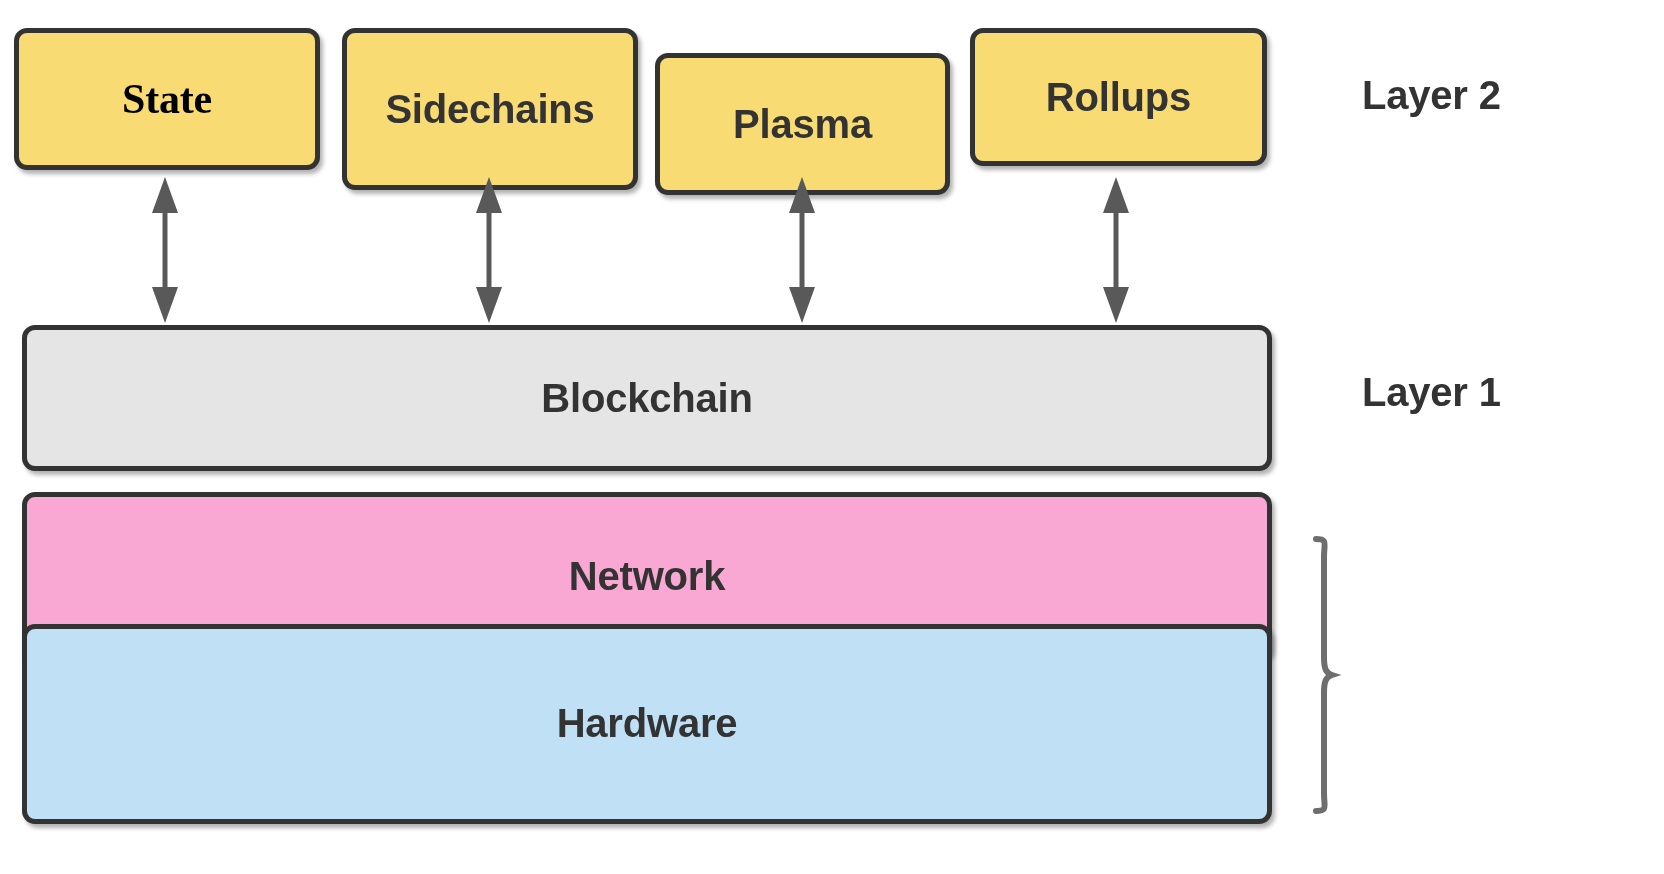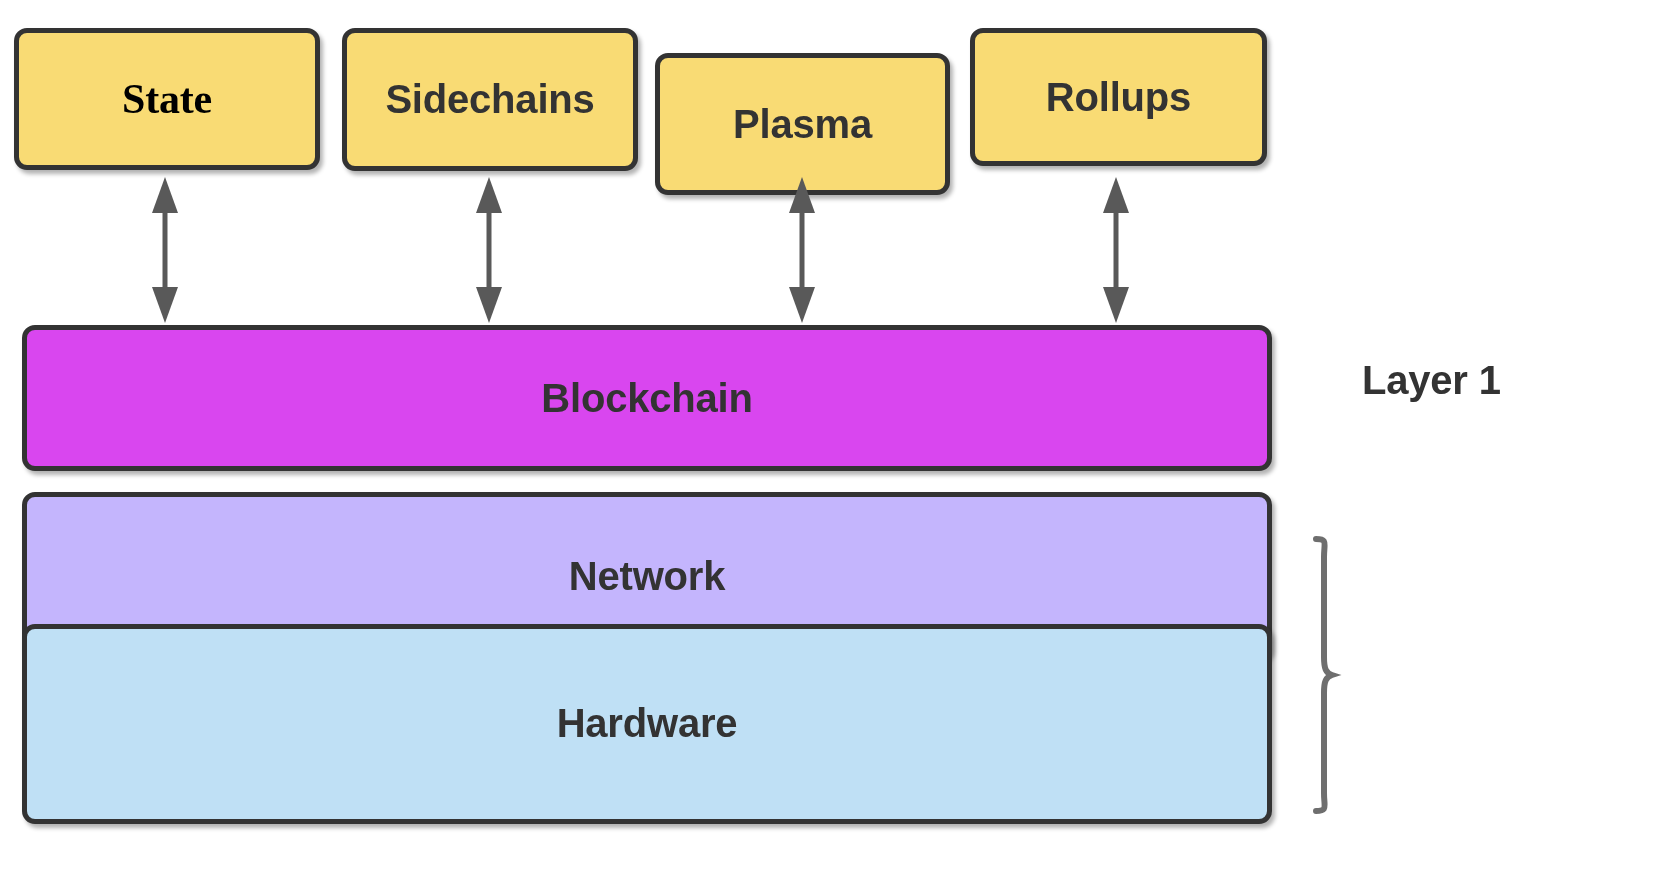--- a/index.html
+++ b/index.html
@@ -35,21 +35,21 @@
   }
 
   
   .l2 {
     background: #f9db74;
     font-size: 40px;
     line-height: 1.06;
     letter-spacing: -0.2px;
   }
   .l2-box1 { left: 14px;  top: 28px; width: 306px; height: 142px; }
-  .l2-box2 { left: 342px; top: 28px; width: 296px; height: 143px; }
+  .l2-box2 { left: 342px; top: 28px; width: 296px; height: 162px; }
   .l2-box3 { left: 655px; top: 28px; width: 295px; height: 142px; margin-top: 25px; }
   .l2-box4 { left: 970px; top: 28px; width: 297px; height: 138px; }
 
   
   .state-word {
     display: block;
     font-family: "Liberation Serif", serif;
     font-weight: bold;
     color: #000000;
     font-size: 42px;
@@ -62,22 +62,22 @@
     color: #3a3a3a;
     font-size: 40px;
     line-height: 1.12;
   }
 
   
   .bar {
     font-size: 40px;
     letter-spacing: -0.2px;
   }
-  .bar-blockchain { left: 22px; top: 325px; width: 1250px; height: 146px; background: #d946ef; }
-  .bar-network    { left: 22px; top: 492px; width: 1250px; height: 168px; background: #c4b5fd; }
+  .bar-blockchain { left: 22px; top: 325px; width: 1250px; height: 146px; background: #e5e5e5; }
+  .bar-network    { left: 22px; top: 492px; width: 1250px; height: 168px; background: #f9a8d4; }
   .bar-hardware   { left: 22px; top: 624px; width: 1250px; height: 200px; background: #bfe0f5;
                     align-items: flex-start; padding-top: 72px; }
 
   
   .arrow {
     position: absolute;
     top: 177px;
     width: 42px;
     height: 146px;
     margin-left: -21px;
@@ -99,21 +99,21 @@
   
   .layer-label {
     position: absolute;
     color: #333333;
     font-weight: bold;
     font-size: 40px;
     white-space: nowrap;
     letter-spacing: -0.2px;
   }
   .label-l2 { left: 1362px; top: 73px; }
-  .label-l1 { left: 1362px; top: 358px; }
+  .label-l1 { left: 1362px; top: 370px; }
   .label-l0 { left: 1362px; top: 652px; }
 </style>
 </head>
 <body>
 
 <div id="stage">
 
   <div class="node l2 l2-box1">
     <div>
       <span class="state-word">State</span>
@@ -168,15 +168,16 @@
   <svg class="brace" viewBox="0 0 56 280">
     <path d="M 16 4
              C 4 4, 8 8, 8 22
              L 8 122
              C 8 134, 6 138, 0 140
              C 6 142, 8 146, 8 158
              L 8 258
              C 8 272, 4 276, 16 276" transform="translate(44,0) scale(-1,1)" fill="none" stroke="#6e6e6e" stroke-width="6" stroke-linecap="round"></path>
   </svg>
 
+  <div class="layer-label label-l2">Layer 2</div>
   <div class="layer-label label-l1">Layer 1</div>
 
 </div>
 
 </body></html>

